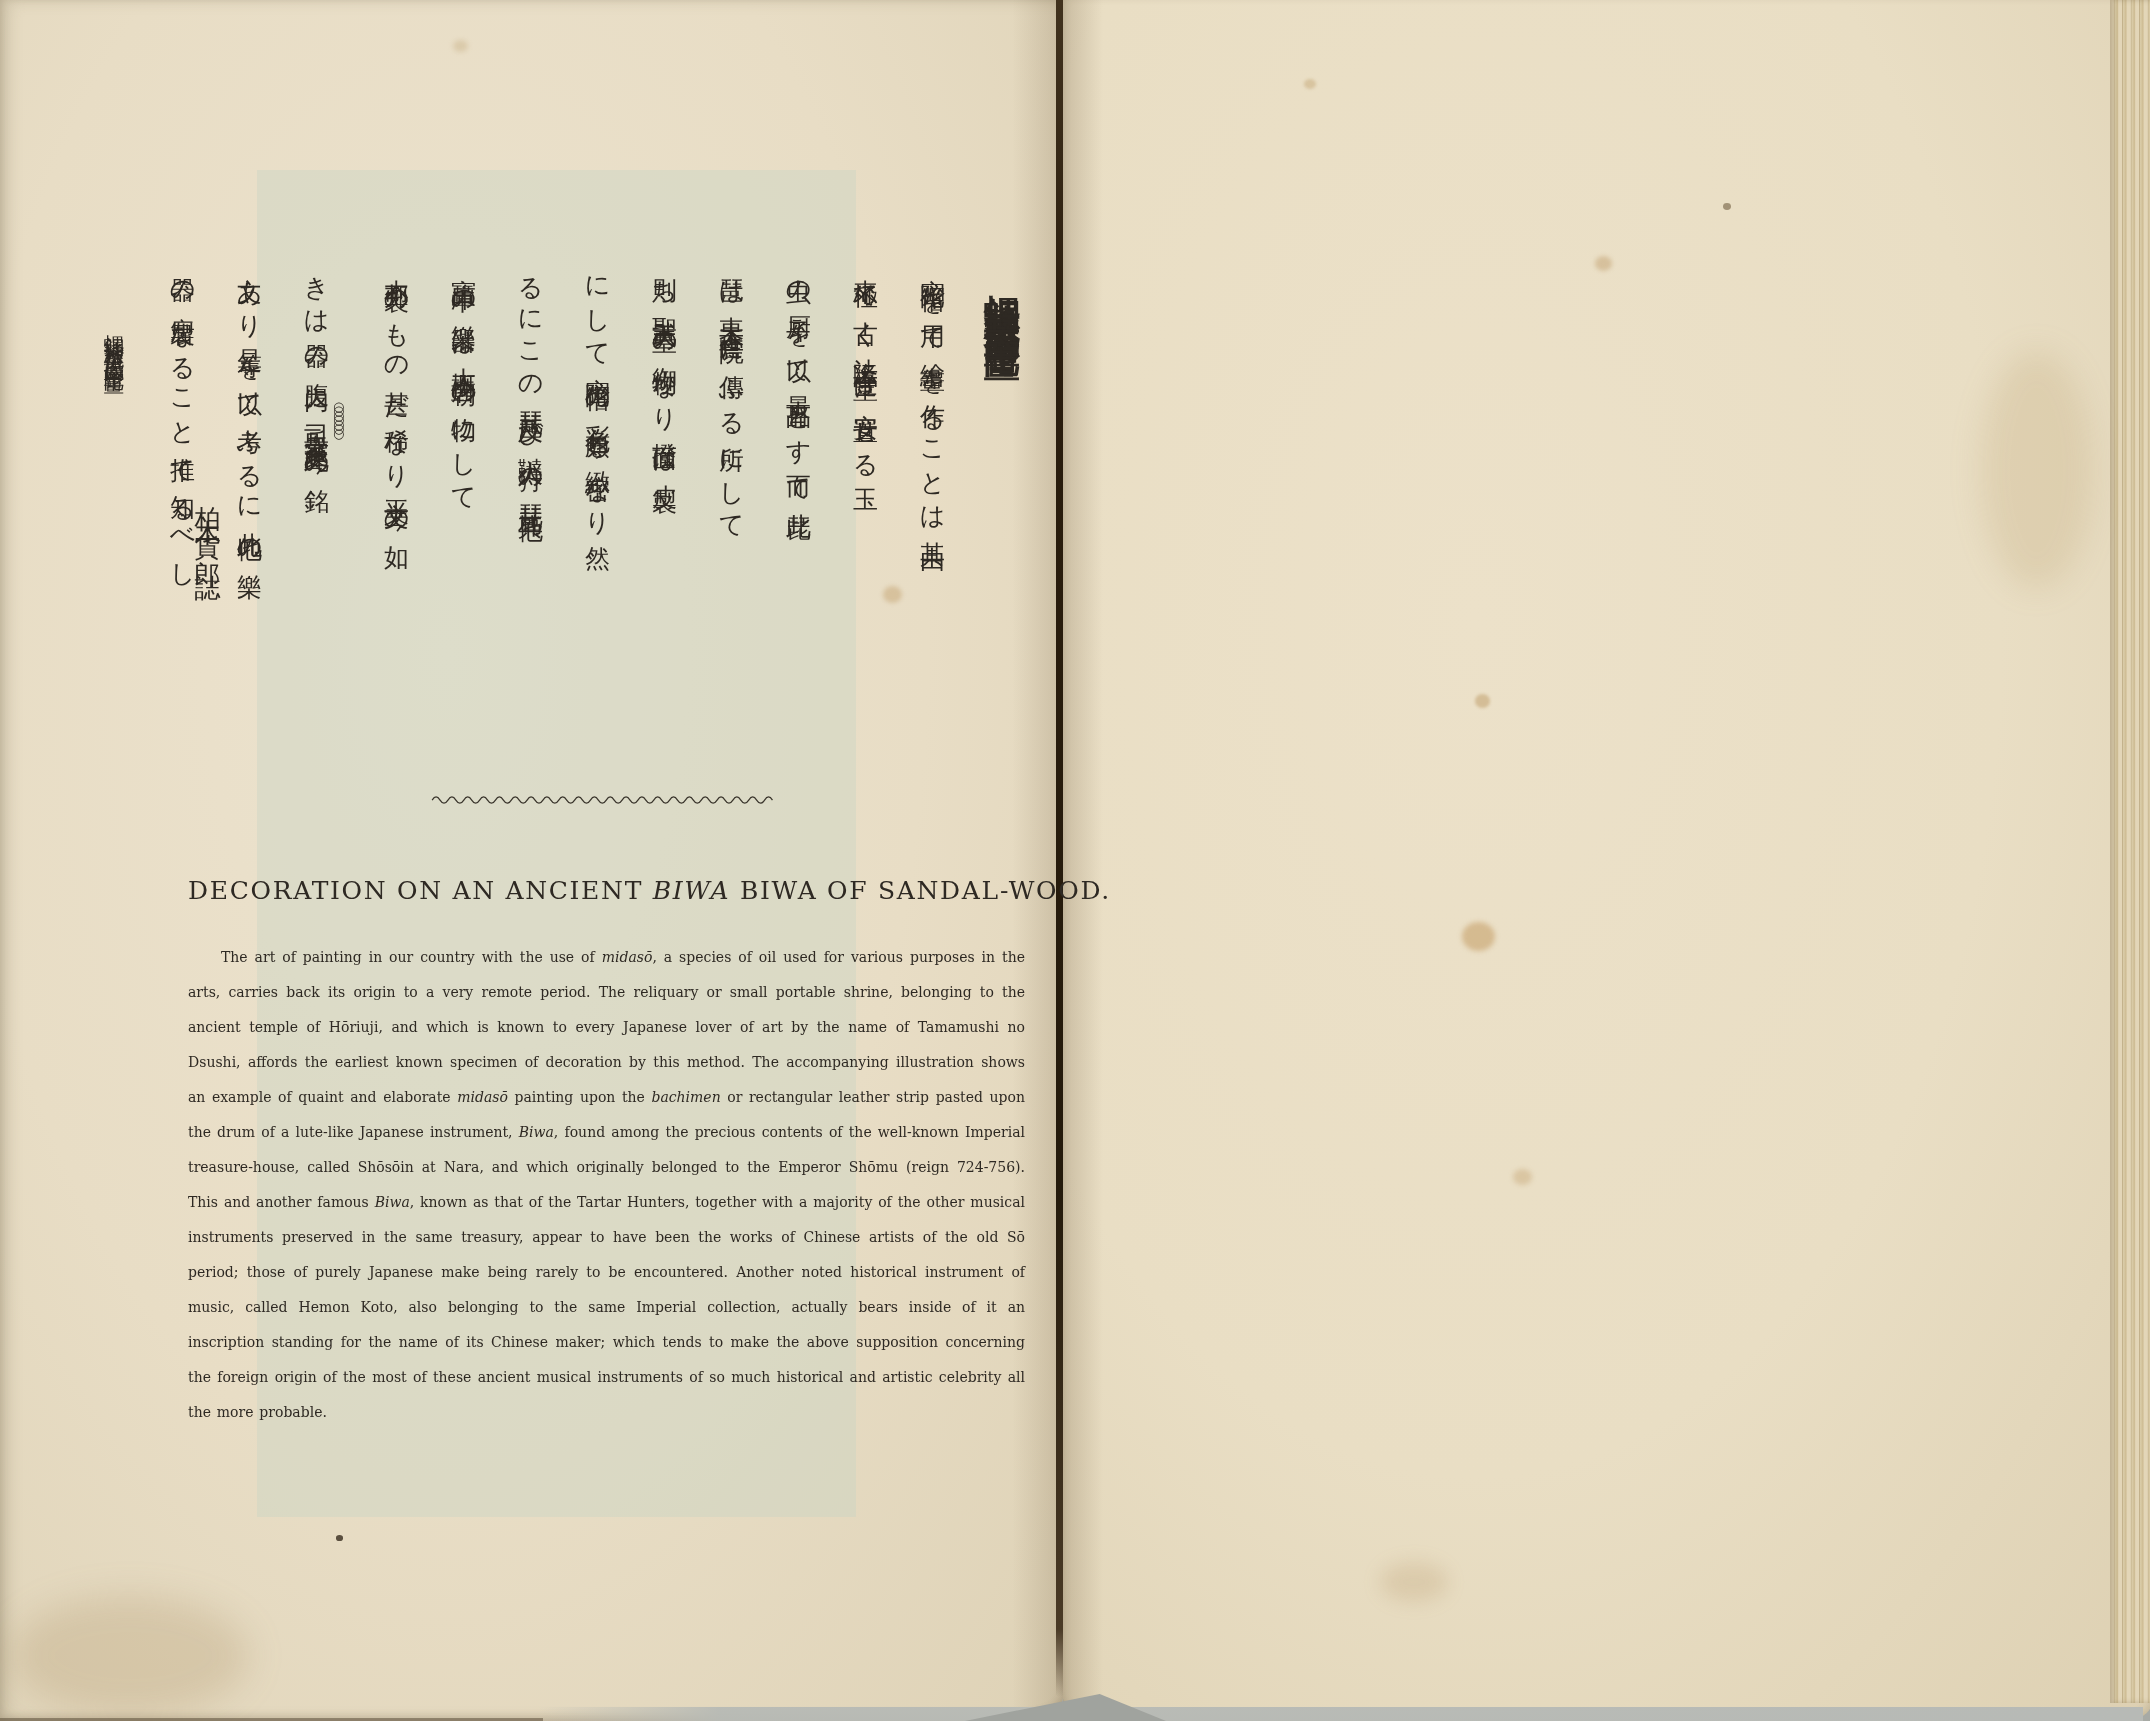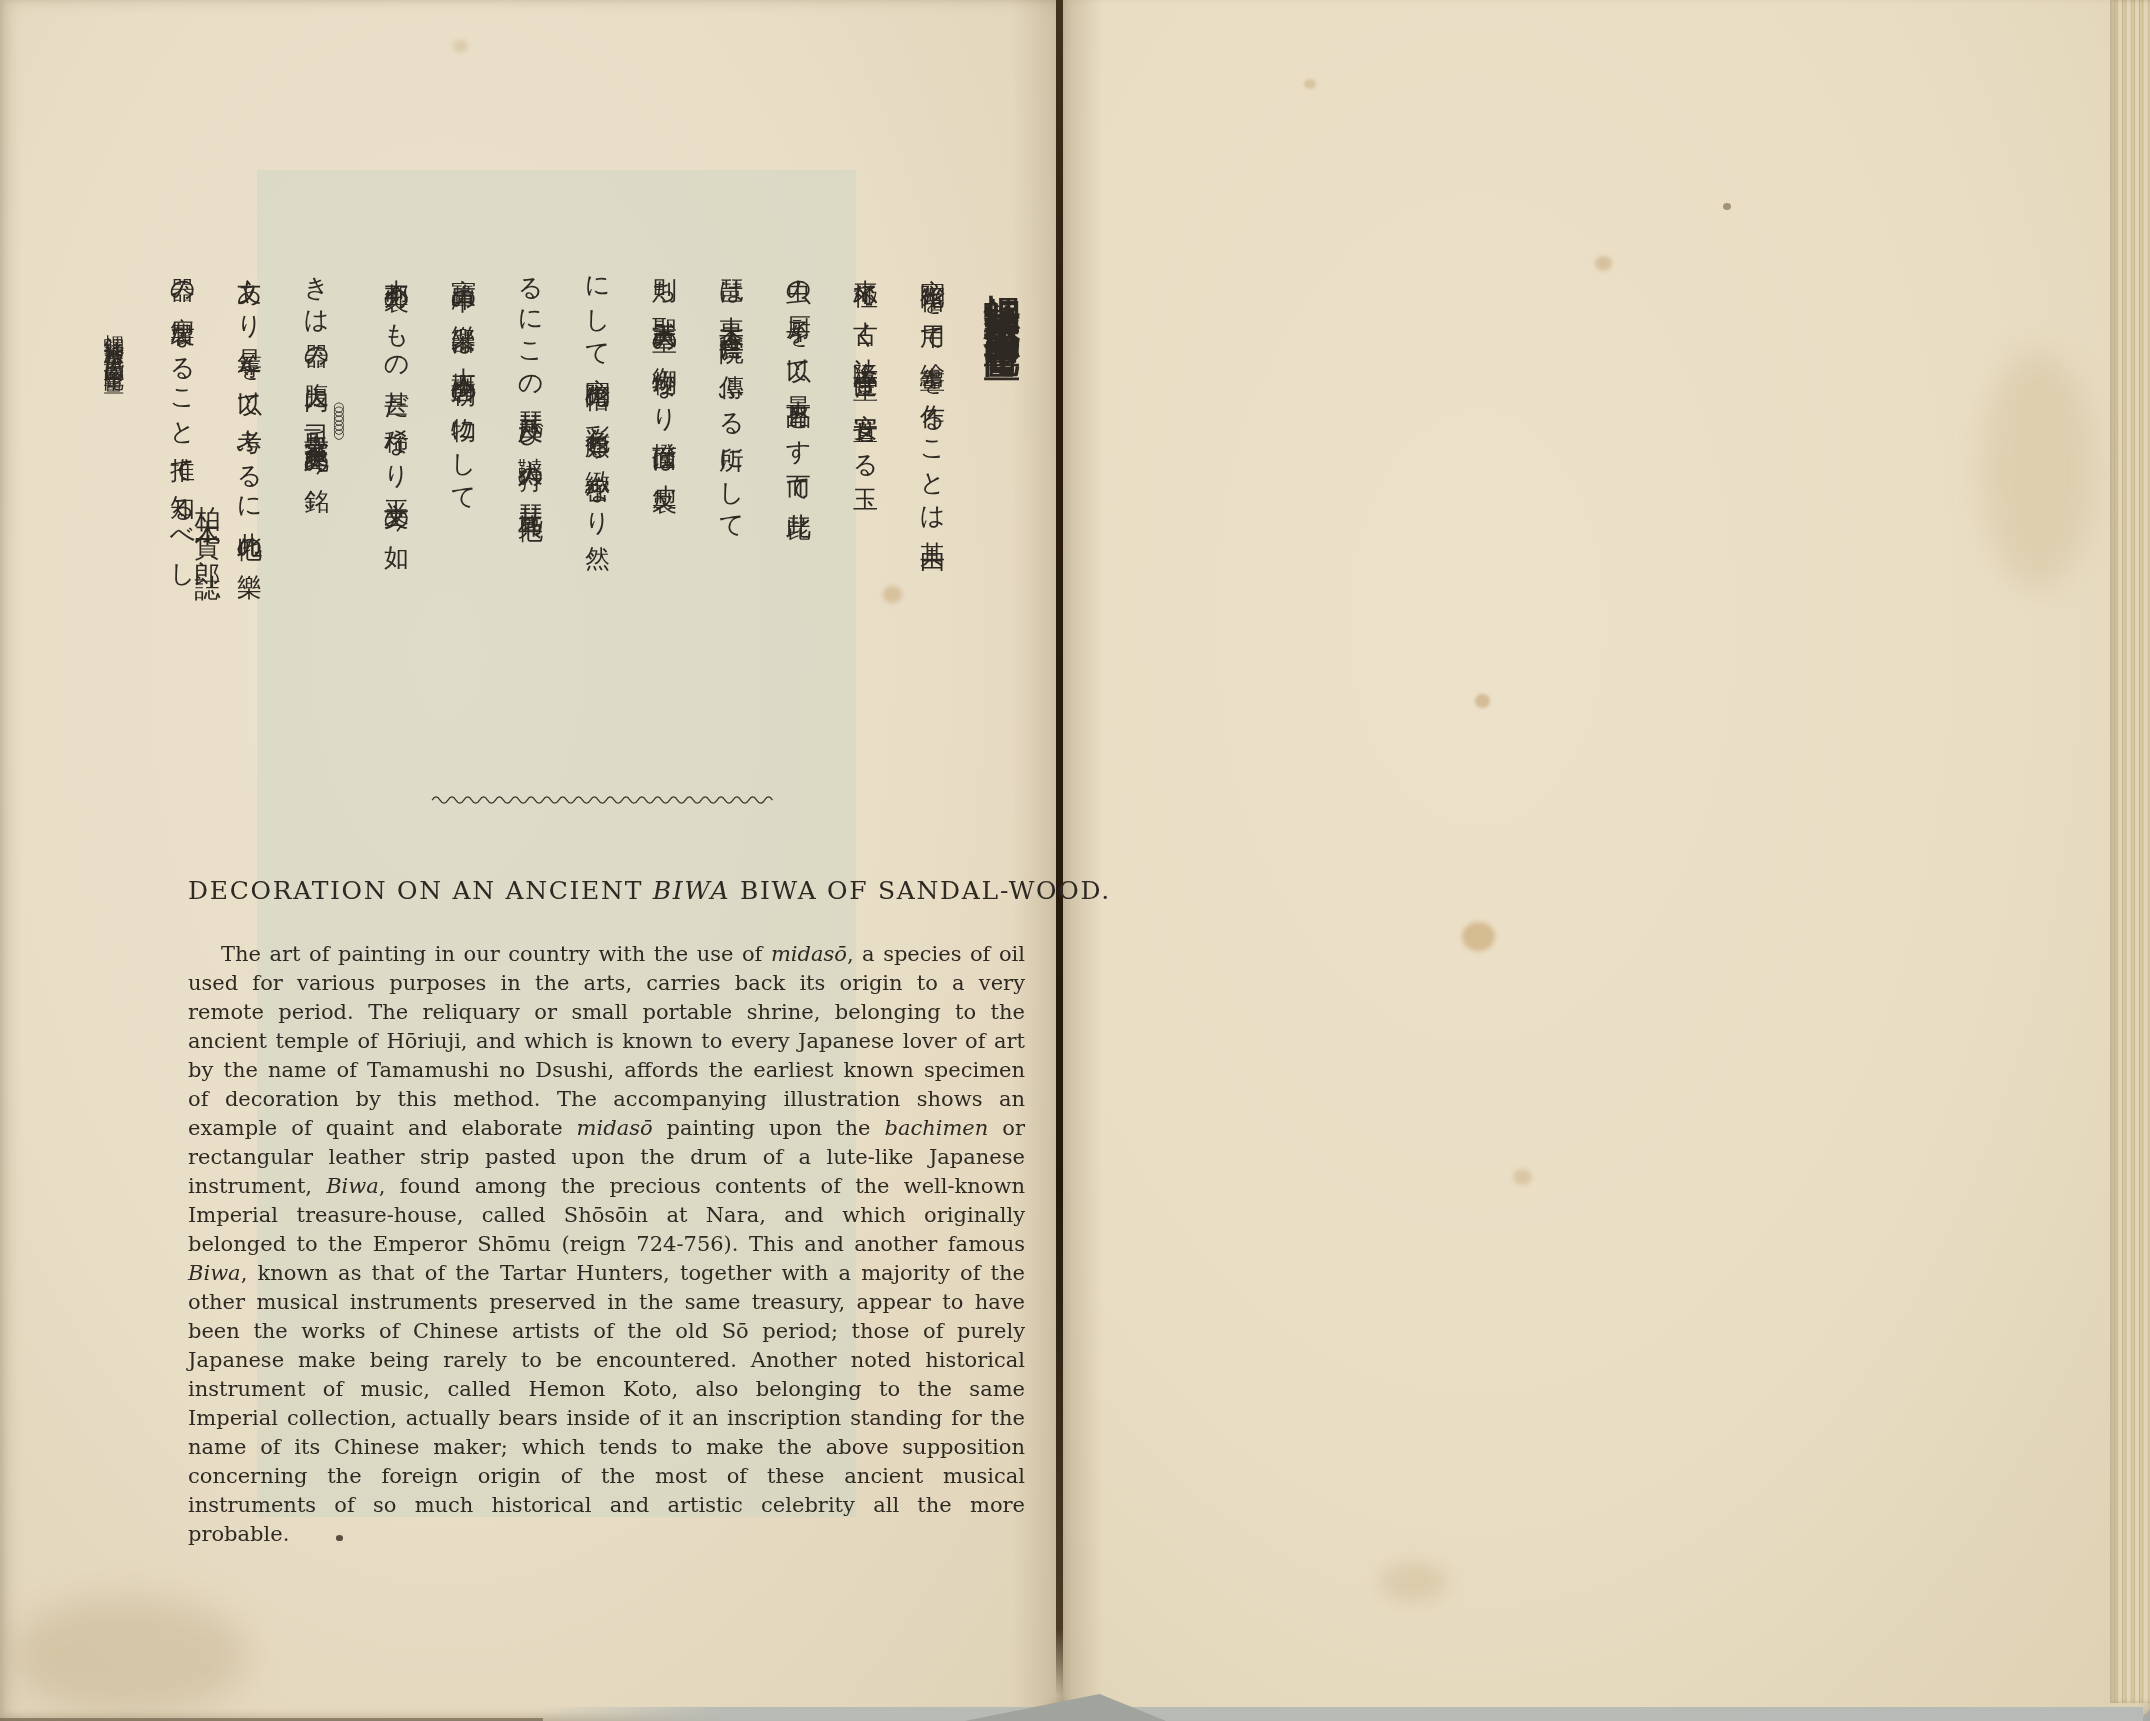--- a/index.html
+++ b/index.html
@@ -73,21 +73,21 @@
     text-emphasis:open circle #2e2923;
     -webkit-text-emphasis:open circle #2e2923;
   }
   .wavy{position:absolute;left:431px;top:791px;z-index:4;}
   .en-heading{
     position:absolute;left:188px;top:876px;width:837px;z-index:4;
     font-size:25px;letter-spacing:1.7px;text-align:center;white-space:nowrap;
   }
   .en-para{
     position:absolute;left:188px;top:940px;width:837px;z-index:4;margin:0;
-    font-size:21px;line-height:29px;text-align:justify;text-indent:33px;
+    font-size:14px;line-height:35px;text-align:justify;text-indent:33px;
     word-spacing:1.4px;
   }
   .it{font-style:italic;margin-top:40px;}
   .bottom-strip{
     position:absolute;bottom:0;left:538px;right:8px;height:14px;z-index:6;
     background:linear-gradient(to right, rgba(183,186,181,0), rgba(183,186,181,.95) 181px, #b7bab6);
   }
   .bottom-line{
     position:absolute;bottom:0;left:0;width:543px;height:2.8px;z-index:6;
     background:rgba(70,58,38,.45);

